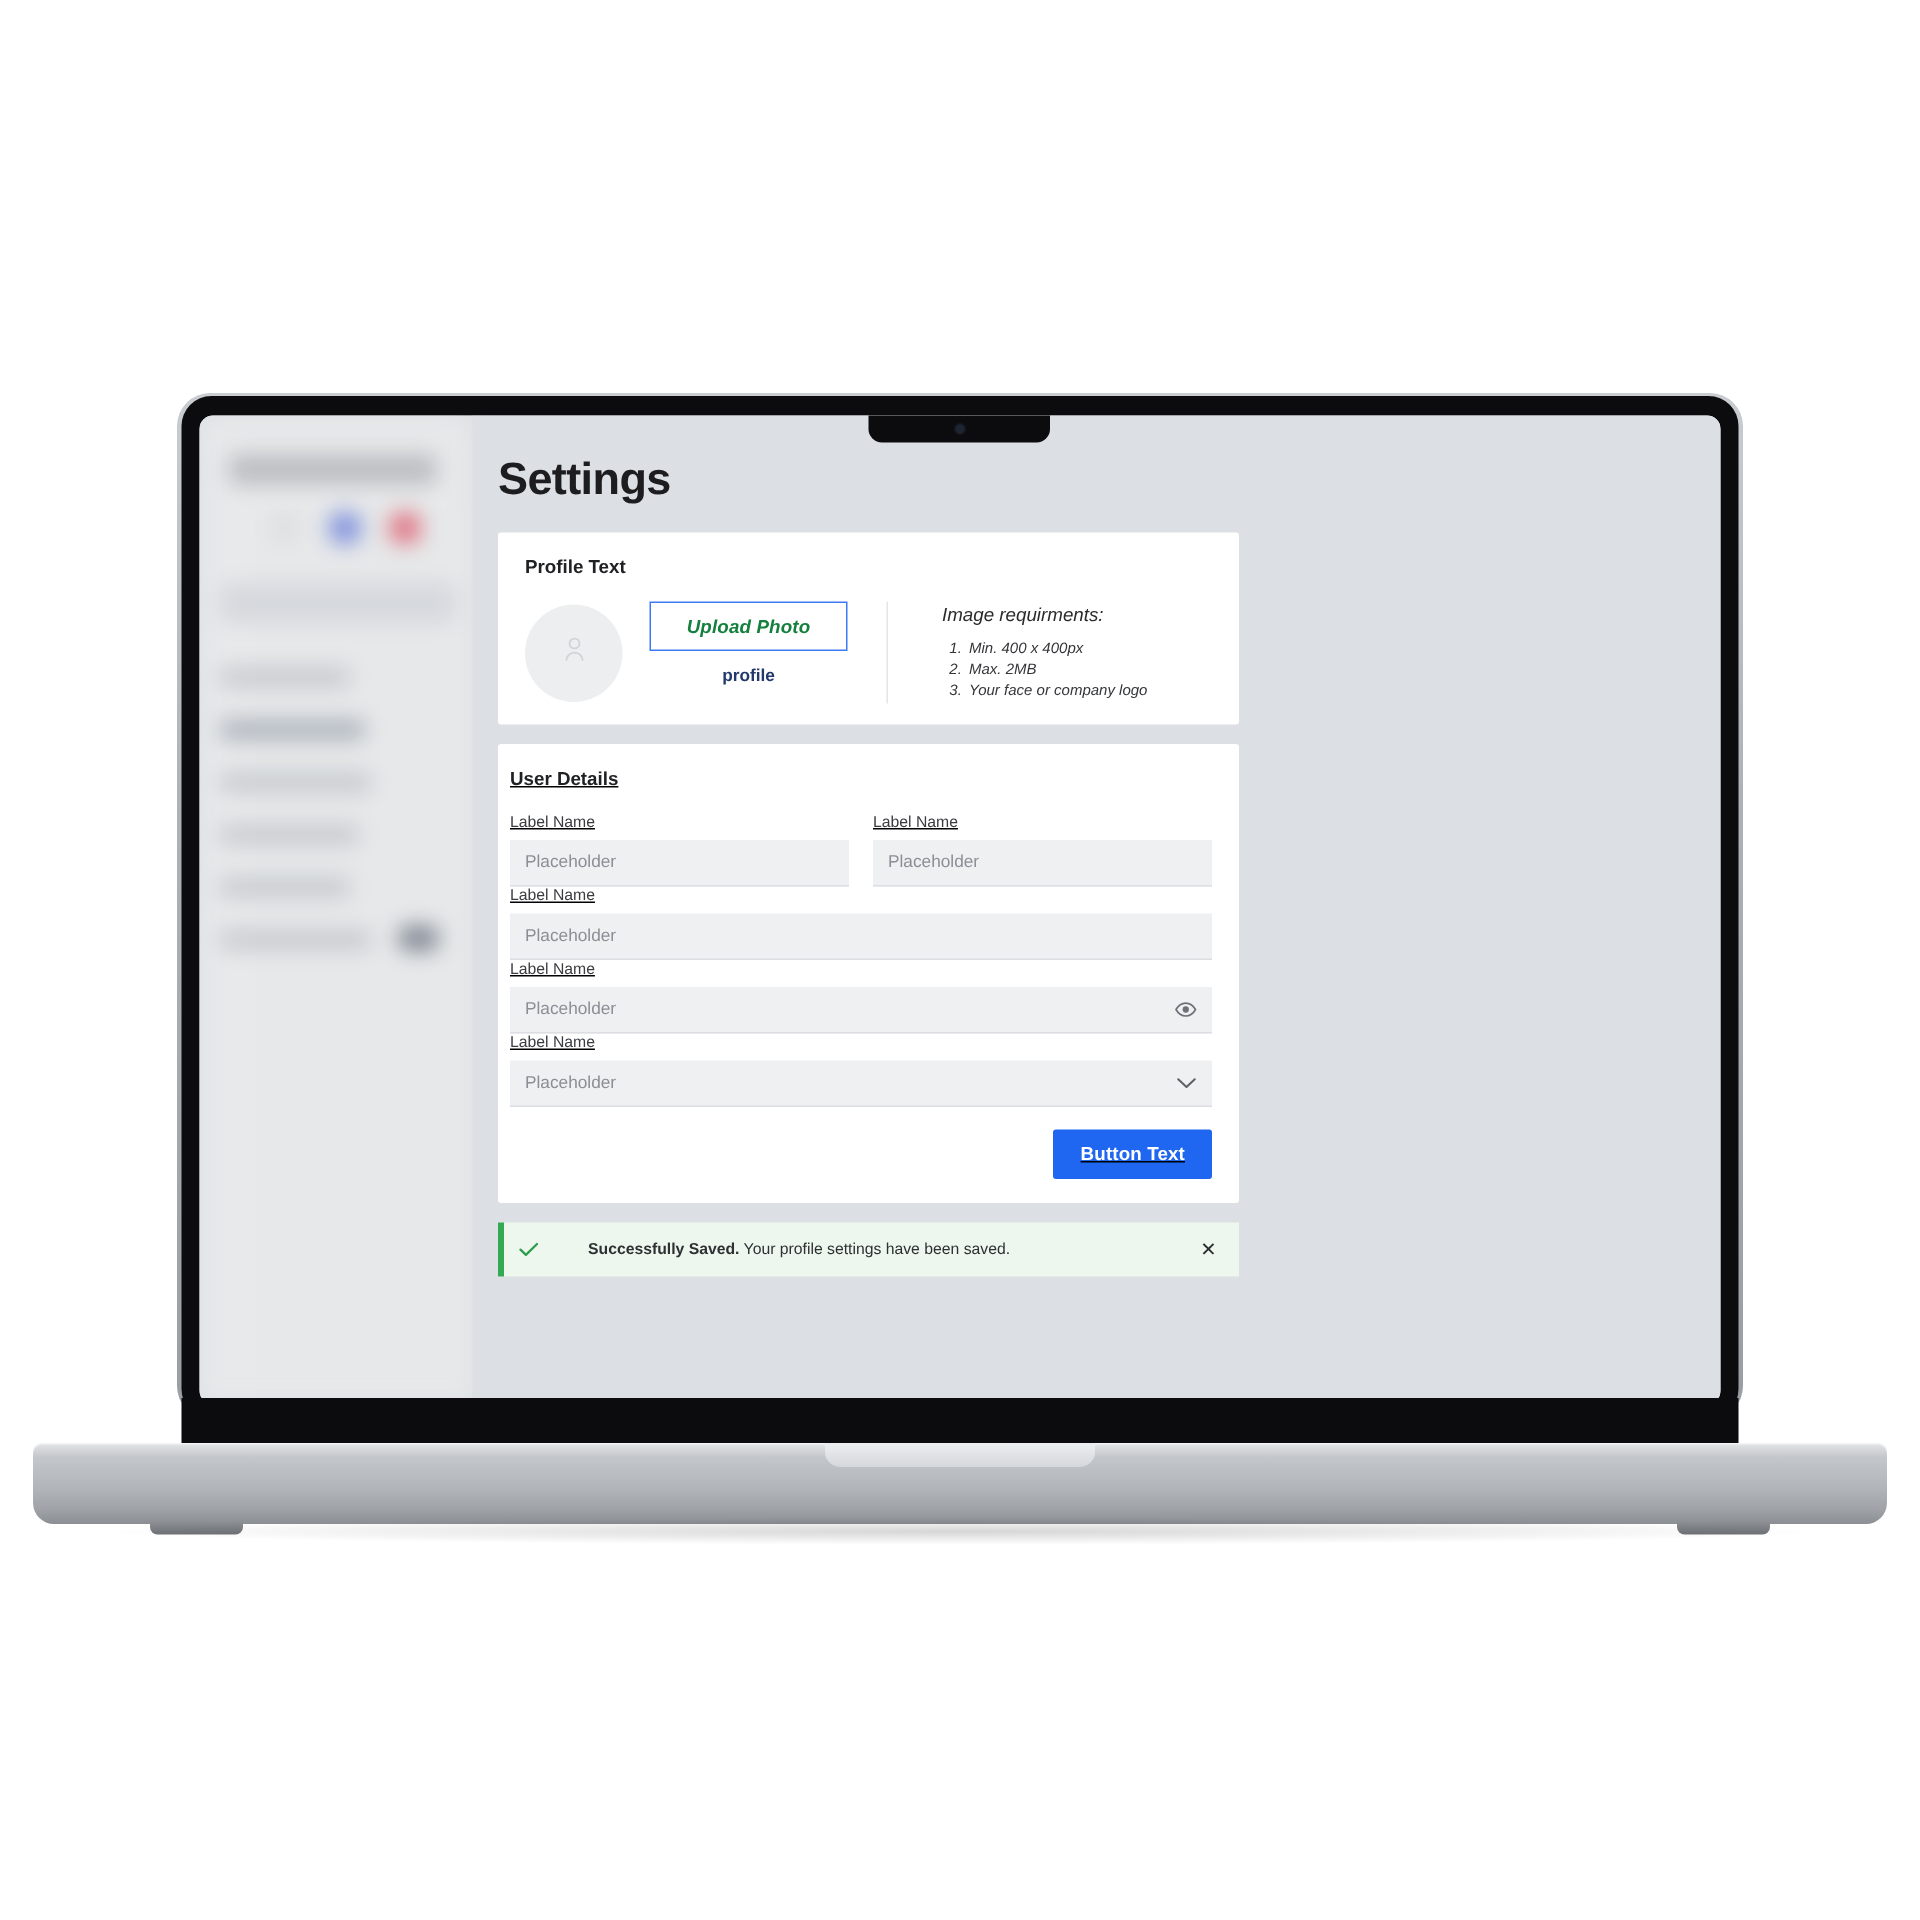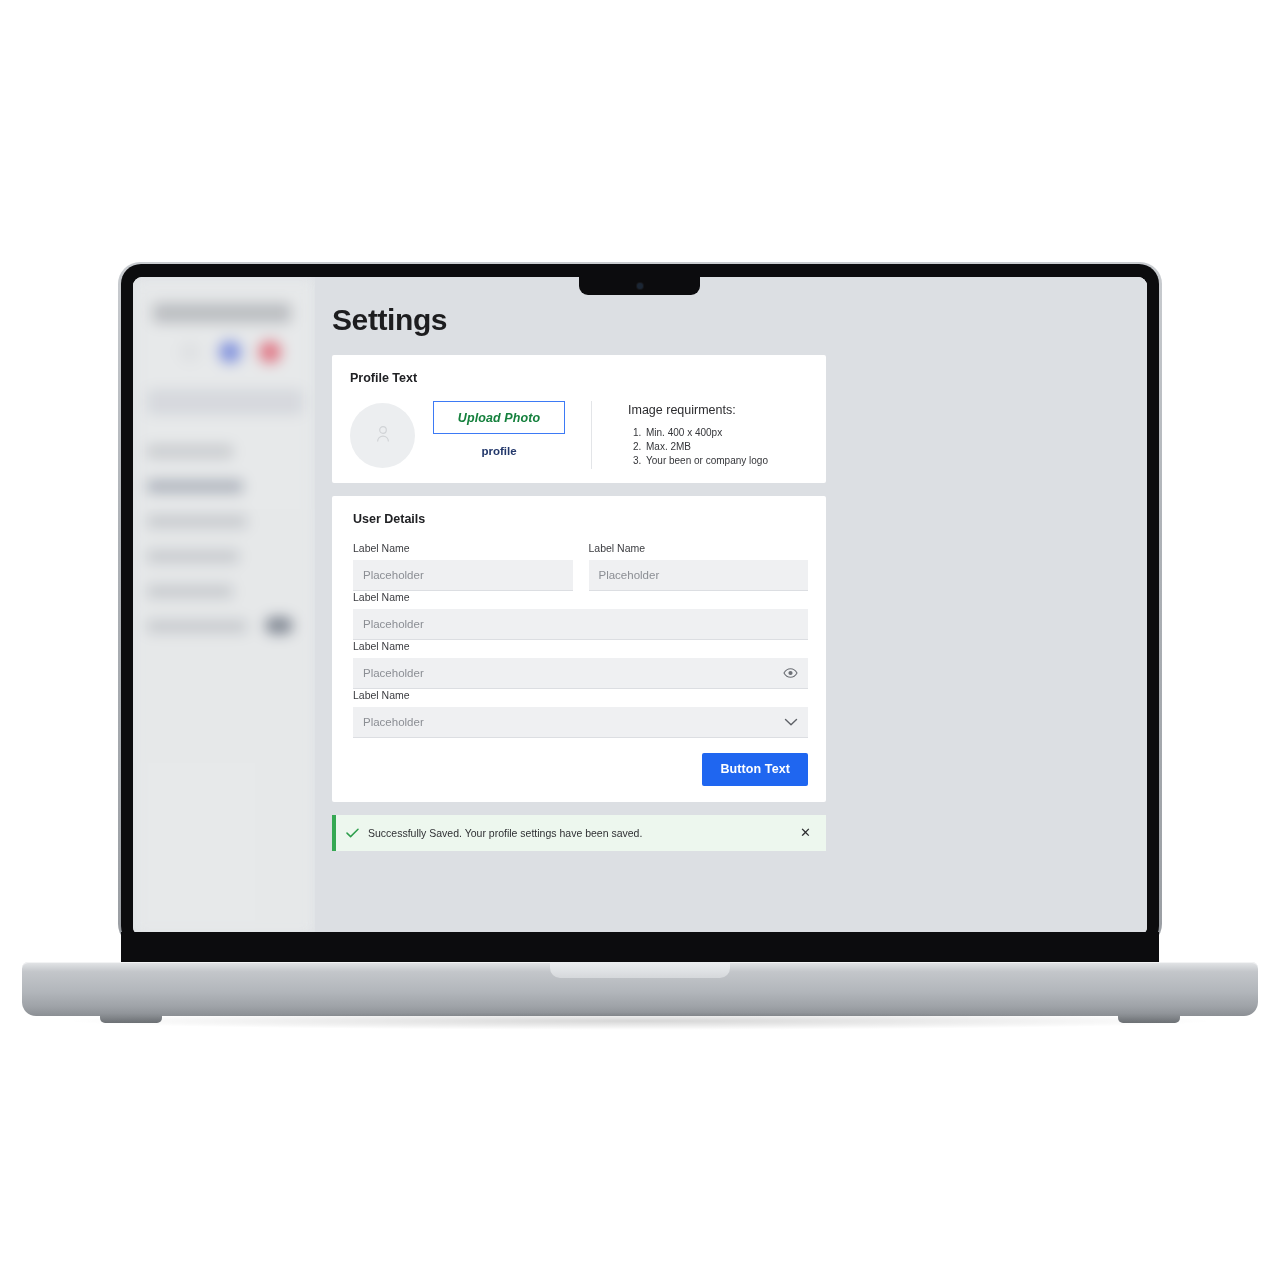--- a/index.html
+++ b/index.html
@@ -182,21 +182,21 @@
     margin: 8px 0 18px 17px;
   }
 
   .card {
     width: 494px;
     margin-left: 17px;
     background: #ffffff;
     border-radius: 2px;
   }
   .card.profile { padding: 16px 18px 14px 18px; margin-bottom: 13px; }
-  .card.details { padding: 16px 18px 16px 21px; }
+  .card.details { padding: 16px 18px 16px 8px; text-decoration: underline; }
 
   .card-title {
     font-size: 12.5px;
     font-weight: bold;
     color: #202124;
     margin-bottom: 16px;
   }
 
   .profile-row { display: flex; align-items: flex-start; }
 
@@ -235,21 +235,21 @@
     cursor: pointer;
   }
 
   .divider-v {
     width: 1px;
     align-self: stretch;
     background: #e3e5e8;
     margin: 0 0 0 26px;
   }
 
-  .reqs { margin-left: 36px; padding-top: 2px; }
+  .reqs { margin-left: 36px; padding-top: 2px; font-style: italic; }
   .reqs-title {
     font-size: 12.5px;
     color: #2b2b2e;
     margin-bottom: 9px;
   }
   .reqs ol {
     list-style: decimal;
     margin-left: 16px;
   }
   .reqs li {
@@ -315,21 +315,21 @@
     margin: 13px 0 0 17px;
     background: #edf7ee;
     border-left: 4px solid #35a853;
     height: 36px;
     display: flex;
     align-items: center;
     padding: 0 12px 0 10px;
   }
   .alert-check { color: #2e9e4c; display: flex; align-items: center; margin-right: 9px; }
   .alert-text { font-size: 10.5px; color: #2f3033; flex: 1; }
-  .alert-text b { font-weight: normal; }
+  .alert-text b { font-weight: bold; margin-left: 24px; }
   .alert-close {
     color: #2b2c2f;
     font-size: 13px;
     cursor: pointer;
     line-height: 1;
     padding: 2px 3px;
   }
 </style>
 </head>
 <body>
@@ -386,21 +386,21 @@
                 <span class="remove-link">profile</span>
               </div>
 
               <div class="divider-v"></div>
 
               <div class="reqs">
                 <div class="reqs-title">Image requirments:</div>
                 <ol>
                   <li>Min.  400 x 400px</li>
                   <li>Max. 2MB</li>
-                  <li>Your been or company logo</li>
+                  <li>Your face or company logo</li>
                 </ol>
               </div>
 
             </div>
           </section>
 
           <section class="card details">
             <div class="card-title">User Details</div>
 
             <div class="form-row">

